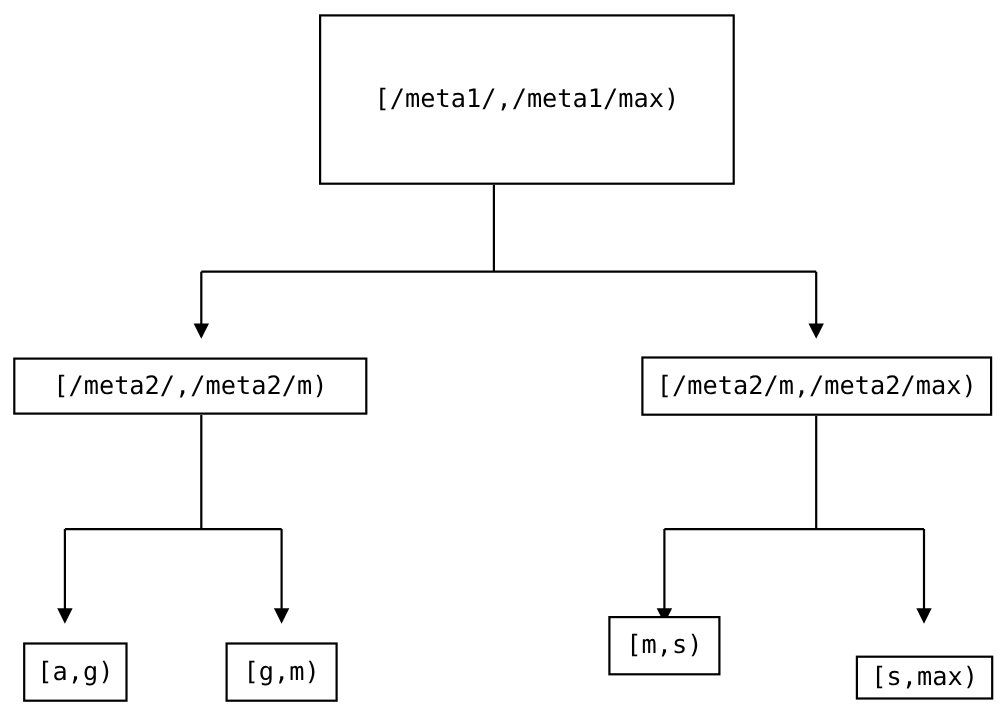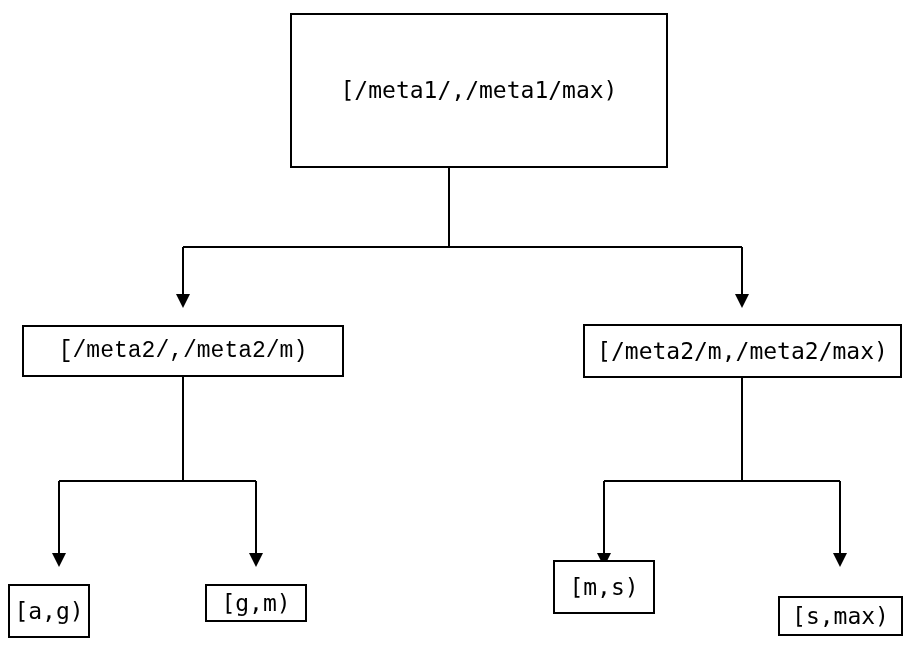--- a/index.html
+++ b/index.html
@@ -29,24 +29,24 @@
     background: #ffffff;
     color: #000000;
     display: flex;
     align-items: center;
     justify-content: center;
     font-size: 23px;
     line-height: 1;
     white-space: nowrap;
   }
   .node-root  { left: 260px; top: 13px;  width: 378px; height: 155px; margin-left: 30px; }
-  .node-left  { left: 22px;  top: 325px; width: 322px; height: 52px; font-family: Liberation Mono, monospace; }
+  .node-left  { left: 12px;  top: 325px; width: 322px; height: 52px; }
   .node-right { left: 583px; top: 324px; width: 319px; height: 54px; }
-  .node-leaf-ag   { left: 8px;   top: 584px; width: 82px; height: 54px; }
-  .node-leaf-gm   { left: 205px; top: 584px; width: 102px; height: 38px; }
+  .node-leaf-ag   { left: 21px;   top: 584px; width: 95px; height: 54px; }
+  .node-leaf-gm   { left: 205px; top: 584px; width: 102px; height: 54px; }
   .node-leaf-ms   { left: 553px; top: 560px; width: 102px; height: 54px; }
   .node-leaf-smax { left: 778px; top: 584px; width: 125px; height: 40px; margin-top: 12px; }
 </style>
 </head>
 <body>
 
 <div class="canvas">
 
   <svg class="edges-layer" width="912" height="652" viewBox="0 0 912 652" aria-hidden="true">
     <g stroke="#000000" stroke-width="2" fill="none">

